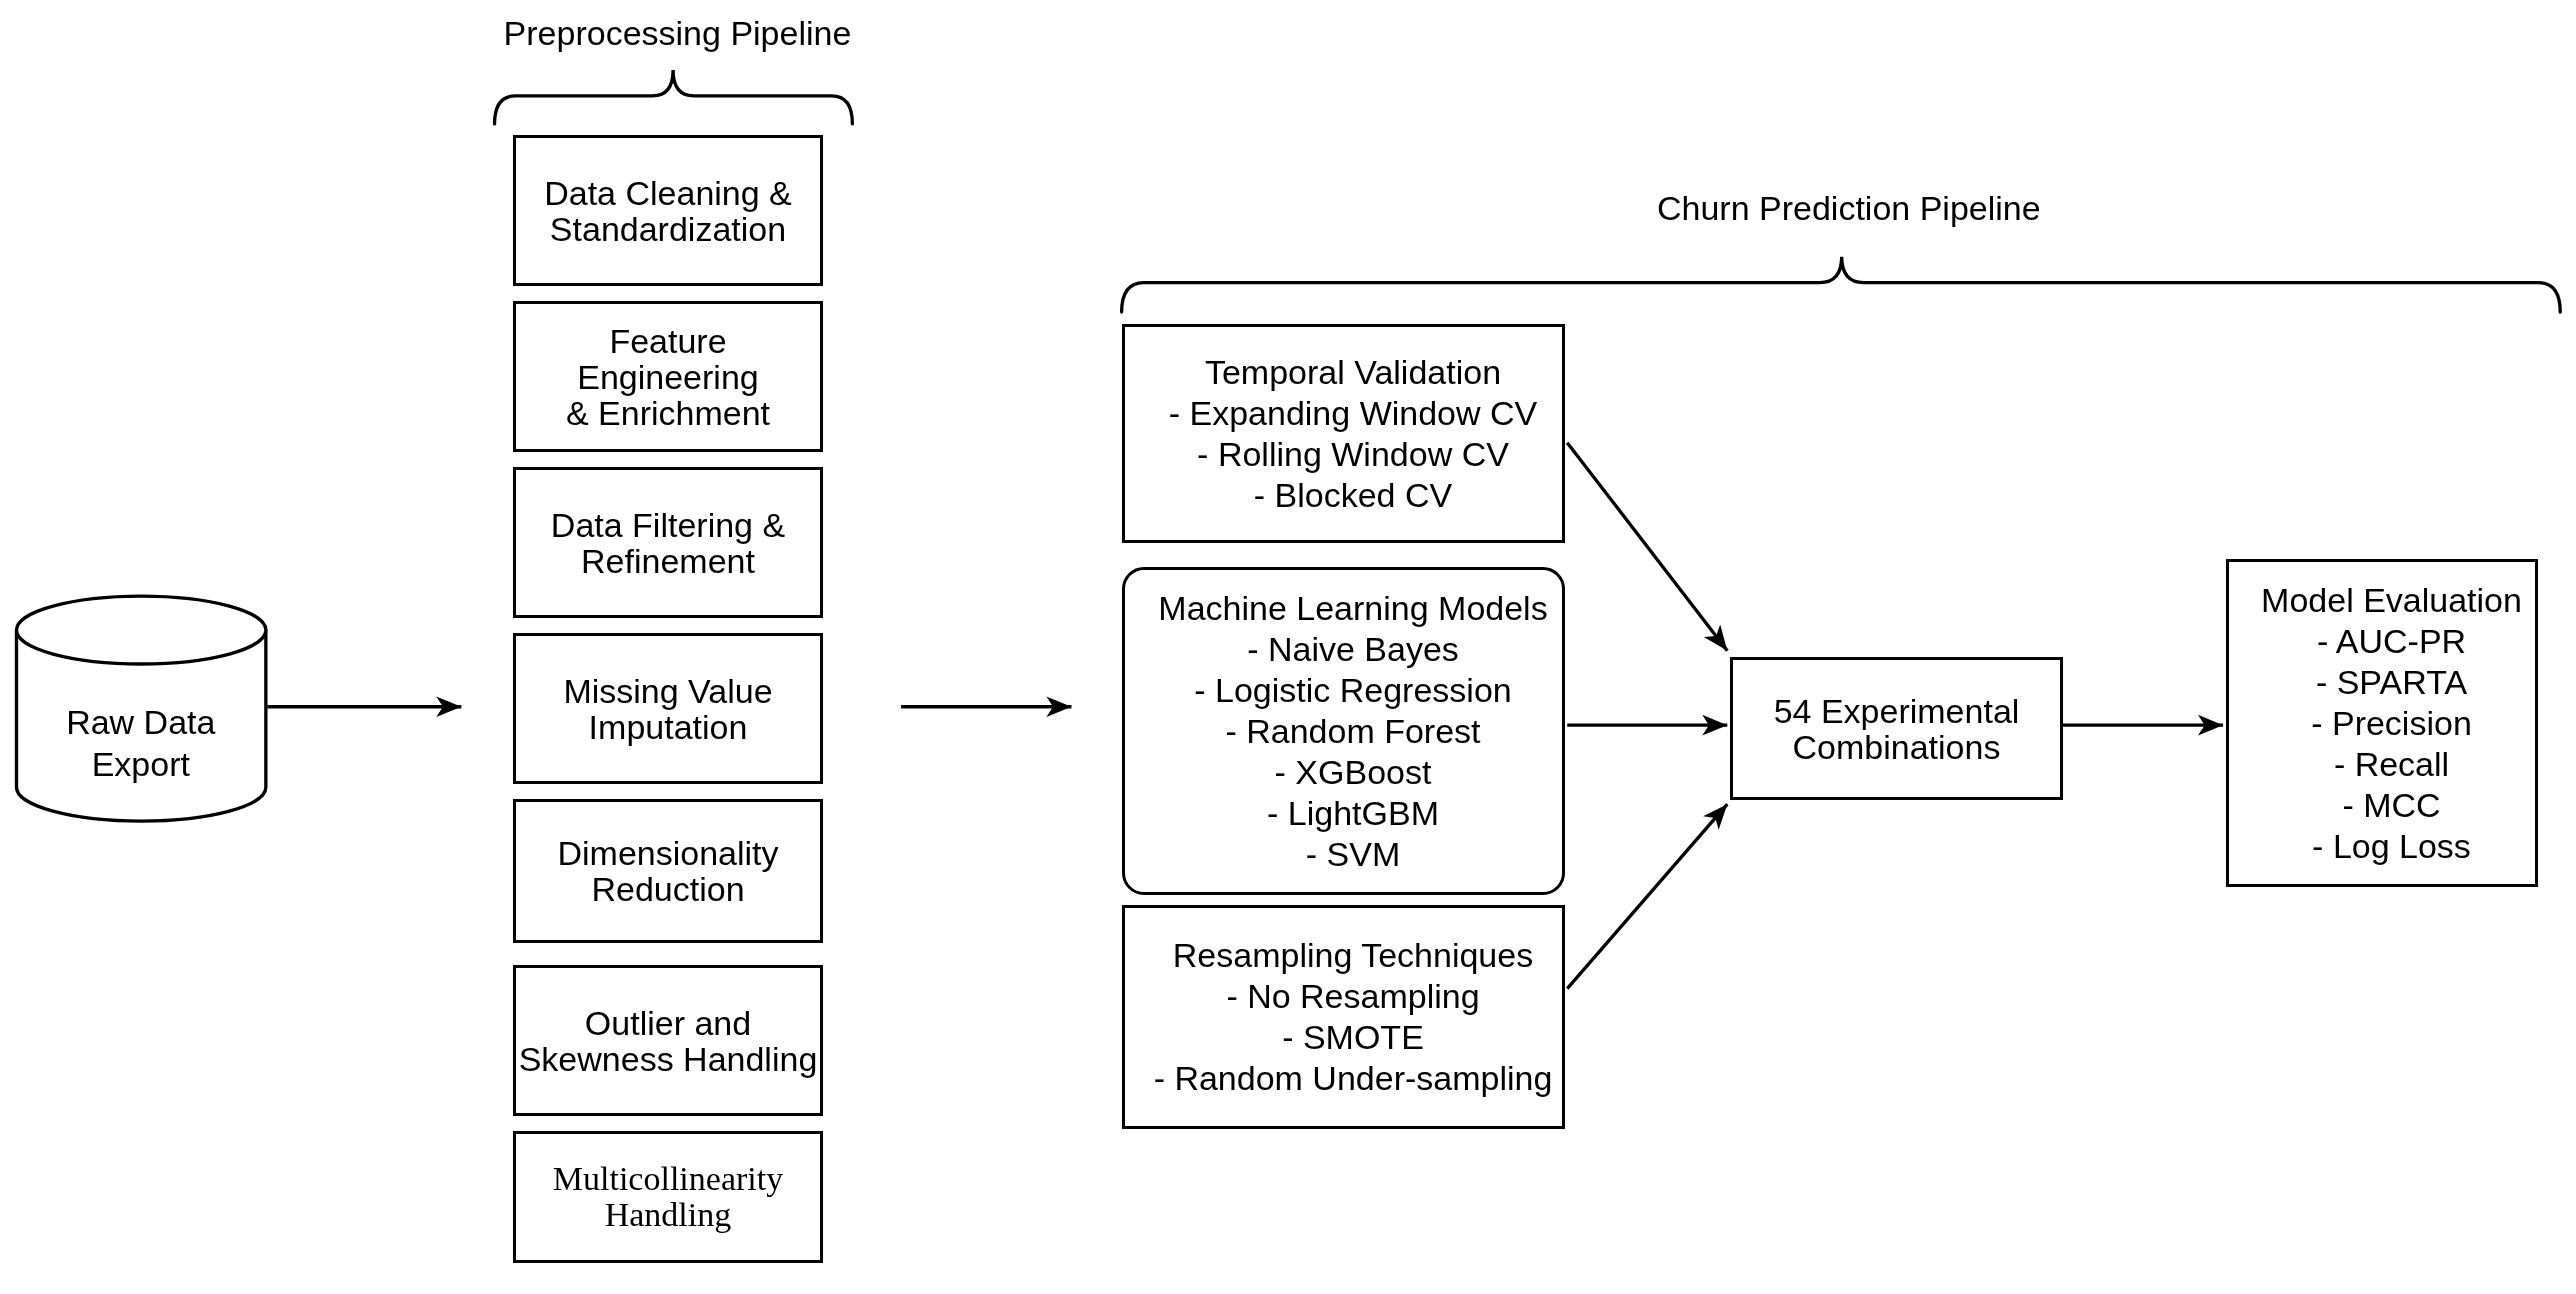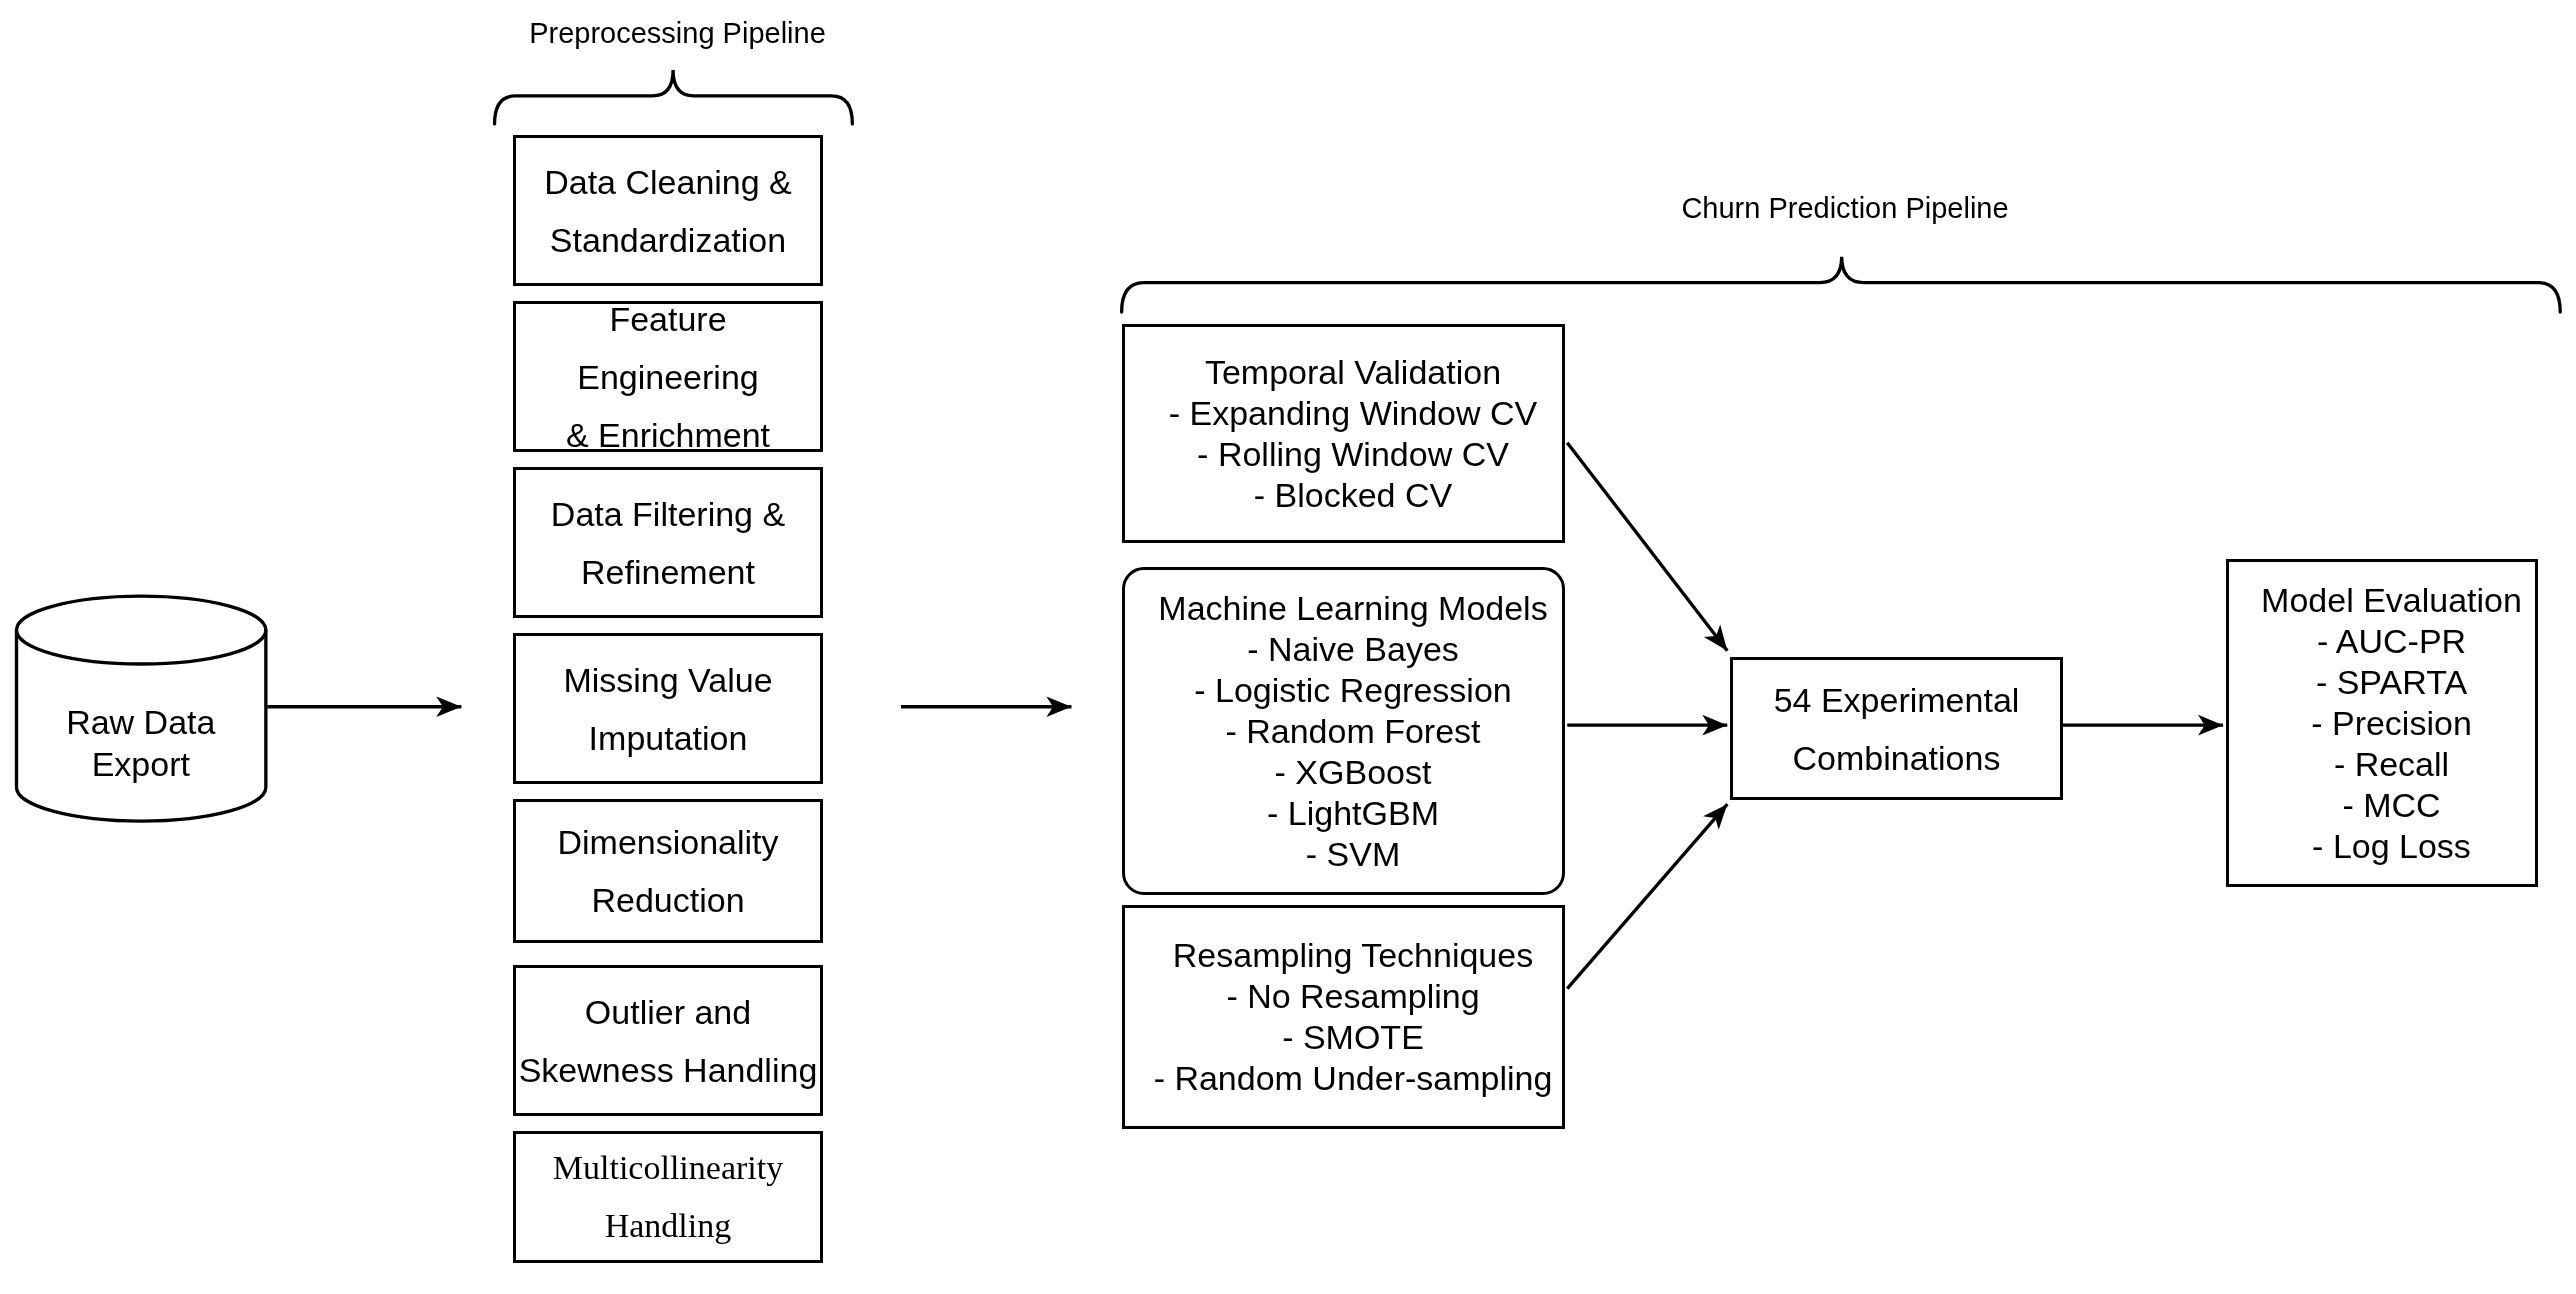--- a/index.html
+++ b/index.html
@@ -17,28 +17,28 @@
     position: absolute;
     border: 3px solid #000000;
     background: #ffffff;
     box-sizing: border-box;
     display: flex;
     flex-direction: column;
     align-items: center;
     justify-content: center;
     text-align: center;
     font-size: 34px;
-    line-height: 58px;
+    line-height: 36px;
   }
   .list-box { line-height: 41px; padding-left: 19px; }
   .multiline { white-space: pre-line; }
   .section-label {
     position: absolute;
     text-align: center;
-    font-size: 29px;
+    font-size: 34px;
     line-height: 42px;
     white-space: nowrap;
   }
   .cyl-label {
     position: absolute;
     text-align: center;
     font-size: 34px;
     line-height: 42px;
   }
   .line-item { width: 100%; }

